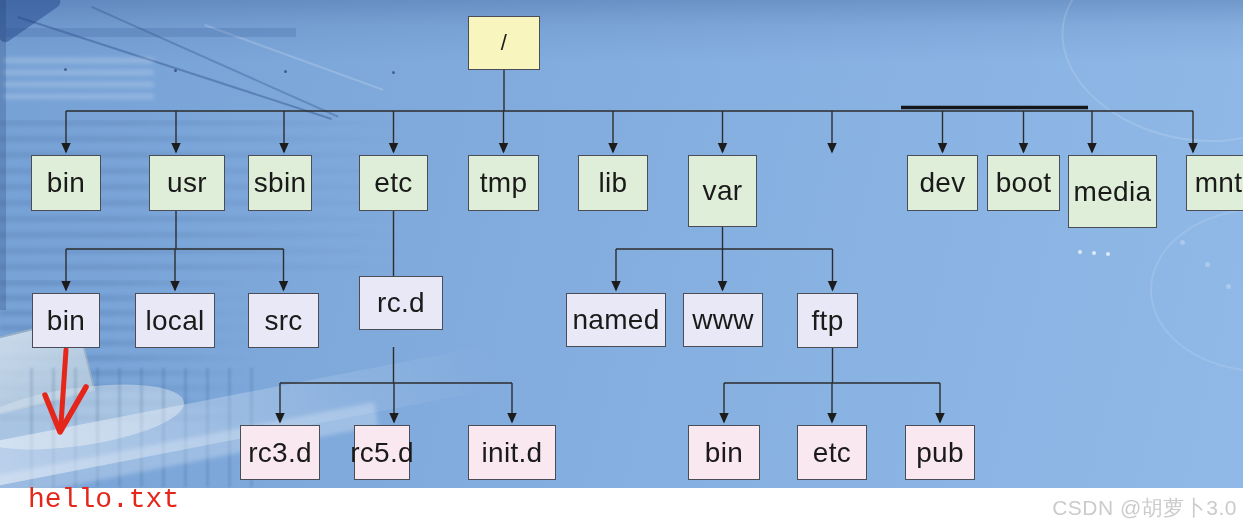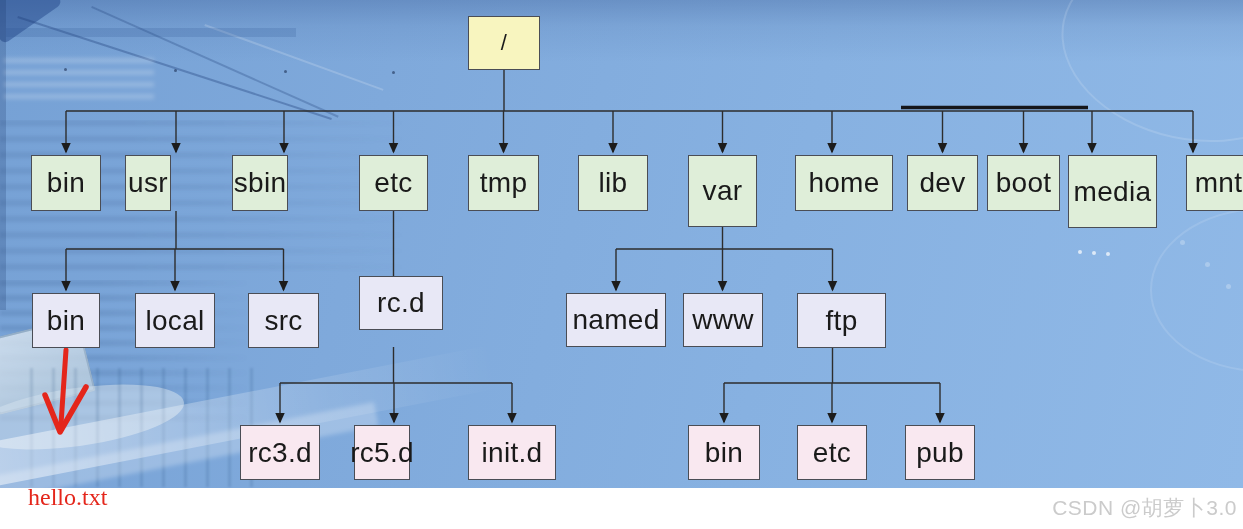--- a/index.html
+++ b/index.html
@@ -46,22 +46,22 @@
   }
   .lv1{background:#f8f5bf;font-size:22px;}
   .lv2{background:#dfeed9;}
   .lv3{background:#e8e8f6;}
   .lv4{background:#f9e8f0;}
 
   .wires{position:absolute;left:0;top:0;}
 
   
   .hello{
-    position:absolute;left:28px;top:484px;font-size:24px;color:#e4261b;
-    font-family:Liberation Serif, serif;white-space:nowrap;
+    position:absolute;left:28px;top:484px;font-size:28px;color:#e4261b;
+    font-family:Liberation Mono, monospace;white-space:nowrap;
   }
   .wm-overlay{
     position:absolute;right:1px;top:461px;font-size:21px;color:rgba(255,255,255,.82);
     white-space:nowrap;letter-spacing:.5px;
   }
   .wm-footer{
     position:absolute;right:6px;top:494px;font-size:21px;color:#cbcbcb;
     white-space:nowrap;letter-spacing:.5px;text-align:right;
   }
 </style>
@@ -148,39 +148,38 @@
     </g>
     <g stroke="#e4261b" fill="none" stroke-linecap="round" stroke-linejoin="round">
       <path d="M66 350 L61 424" stroke-width="5"></path>
       <path d="M45 395 L60 432 L86 387" stroke-width="5.5"></path>
     </g>
   </svg>
 
   <div class="node lv1" style="left:468px;top:16px;width:72px;height:54px">/</div>
 
   <div class="node lv2" style="left:31px;top:155px;width:70px;height:56px">bin</div>
-  <div class="node lv2" style="left:125px;top:155px;width:46px;height:56px">usr</div>
-  <div class="node lv2" style="left:232px;top:155px;width:56px;height:56px">sbin</div>
+  <div class="node lv2" style="left:149px;top:155px;width:76px;height:56px">usr</div>
+  <div class="node lv2" style="left:248px;top:155px;width:64px;height:56px">sbin</div>
   <div class="node lv2" style="left:359px;top:155px;width:69px;height:56px">etc</div>
   <div class="node lv2" style="left:468px;top:155px;width:71px;height:56px">tmp</div>
   <div class="node lv2" style="left:578px;top:155px;width:70px;height:56px">lib</div>
   <div class="node lv2" style="left:688px;top:155px;width:69px;height:72px">var</div>
-  <div class="node lv2" style="left:795px;top:155px;width:98px;height:56px">home</div>
   <div class="node lv2" style="left:907px;top:155px;width:71px;height:56px">dev</div>
   <div class="node lv2" style="left:987px;top:155px;width:73px;height:56px">boot</div>
   <div class="node lv2" style="left:1068px;top:155px;width:89px;height:73px">media</div>
   <div class="node lv2" style="left:1186px;top:155px;width:65px;height:56px">mnt</div>
 
   <div class="node lv3" style="left:32px;top:293px;width:68px;height:55px">bin</div>
   <div class="node lv3" style="left:135px;top:293px;width:80px;height:55px">local</div>
   <div class="node lv3" style="left:248px;top:293px;width:71px;height:55px">src</div>
   <div class="node lv3" style="left:359px;top:276px;width:84px;height:54px">rc.d</div>
   <div class="node lv3" style="left:566px;top:293px;width:100px;height:54px">named</div>
   <div class="node lv3" style="left:683px;top:293px;width:80px;height:54px">www</div>
-  <div class="node lv3" style="left:797px;top:293px;width:89px;height:55px">ftp</div>
+  <div class="node lv3" style="left:797px;top:293px;width:61px;height:55px">ftp</div>
 
   <div class="node lv4" style="left:240px;top:425px;width:80px;height:55px">rc3.d</div>
   <div class="node lv4" style="left:354px;top:425px;width:56px;height:55px">rc5.d</div>
   <div class="node lv4" style="left:468px;top:425px;width:88px;height:55px">init.d</div>
   <div class="node lv4" style="left:688px;top:425px;width:72px;height:55px">bin</div>
   <div class="node lv4" style="left:797px;top:425px;width:70px;height:55px">etc</div>
   <div class="node lv4" style="left:905px;top:425px;width:70px;height:55px">pub</div>
 
   <div class="hello">hello.txt</div>
   <div class="wm-footer">CSDN @胡萝卜3.0</div>

